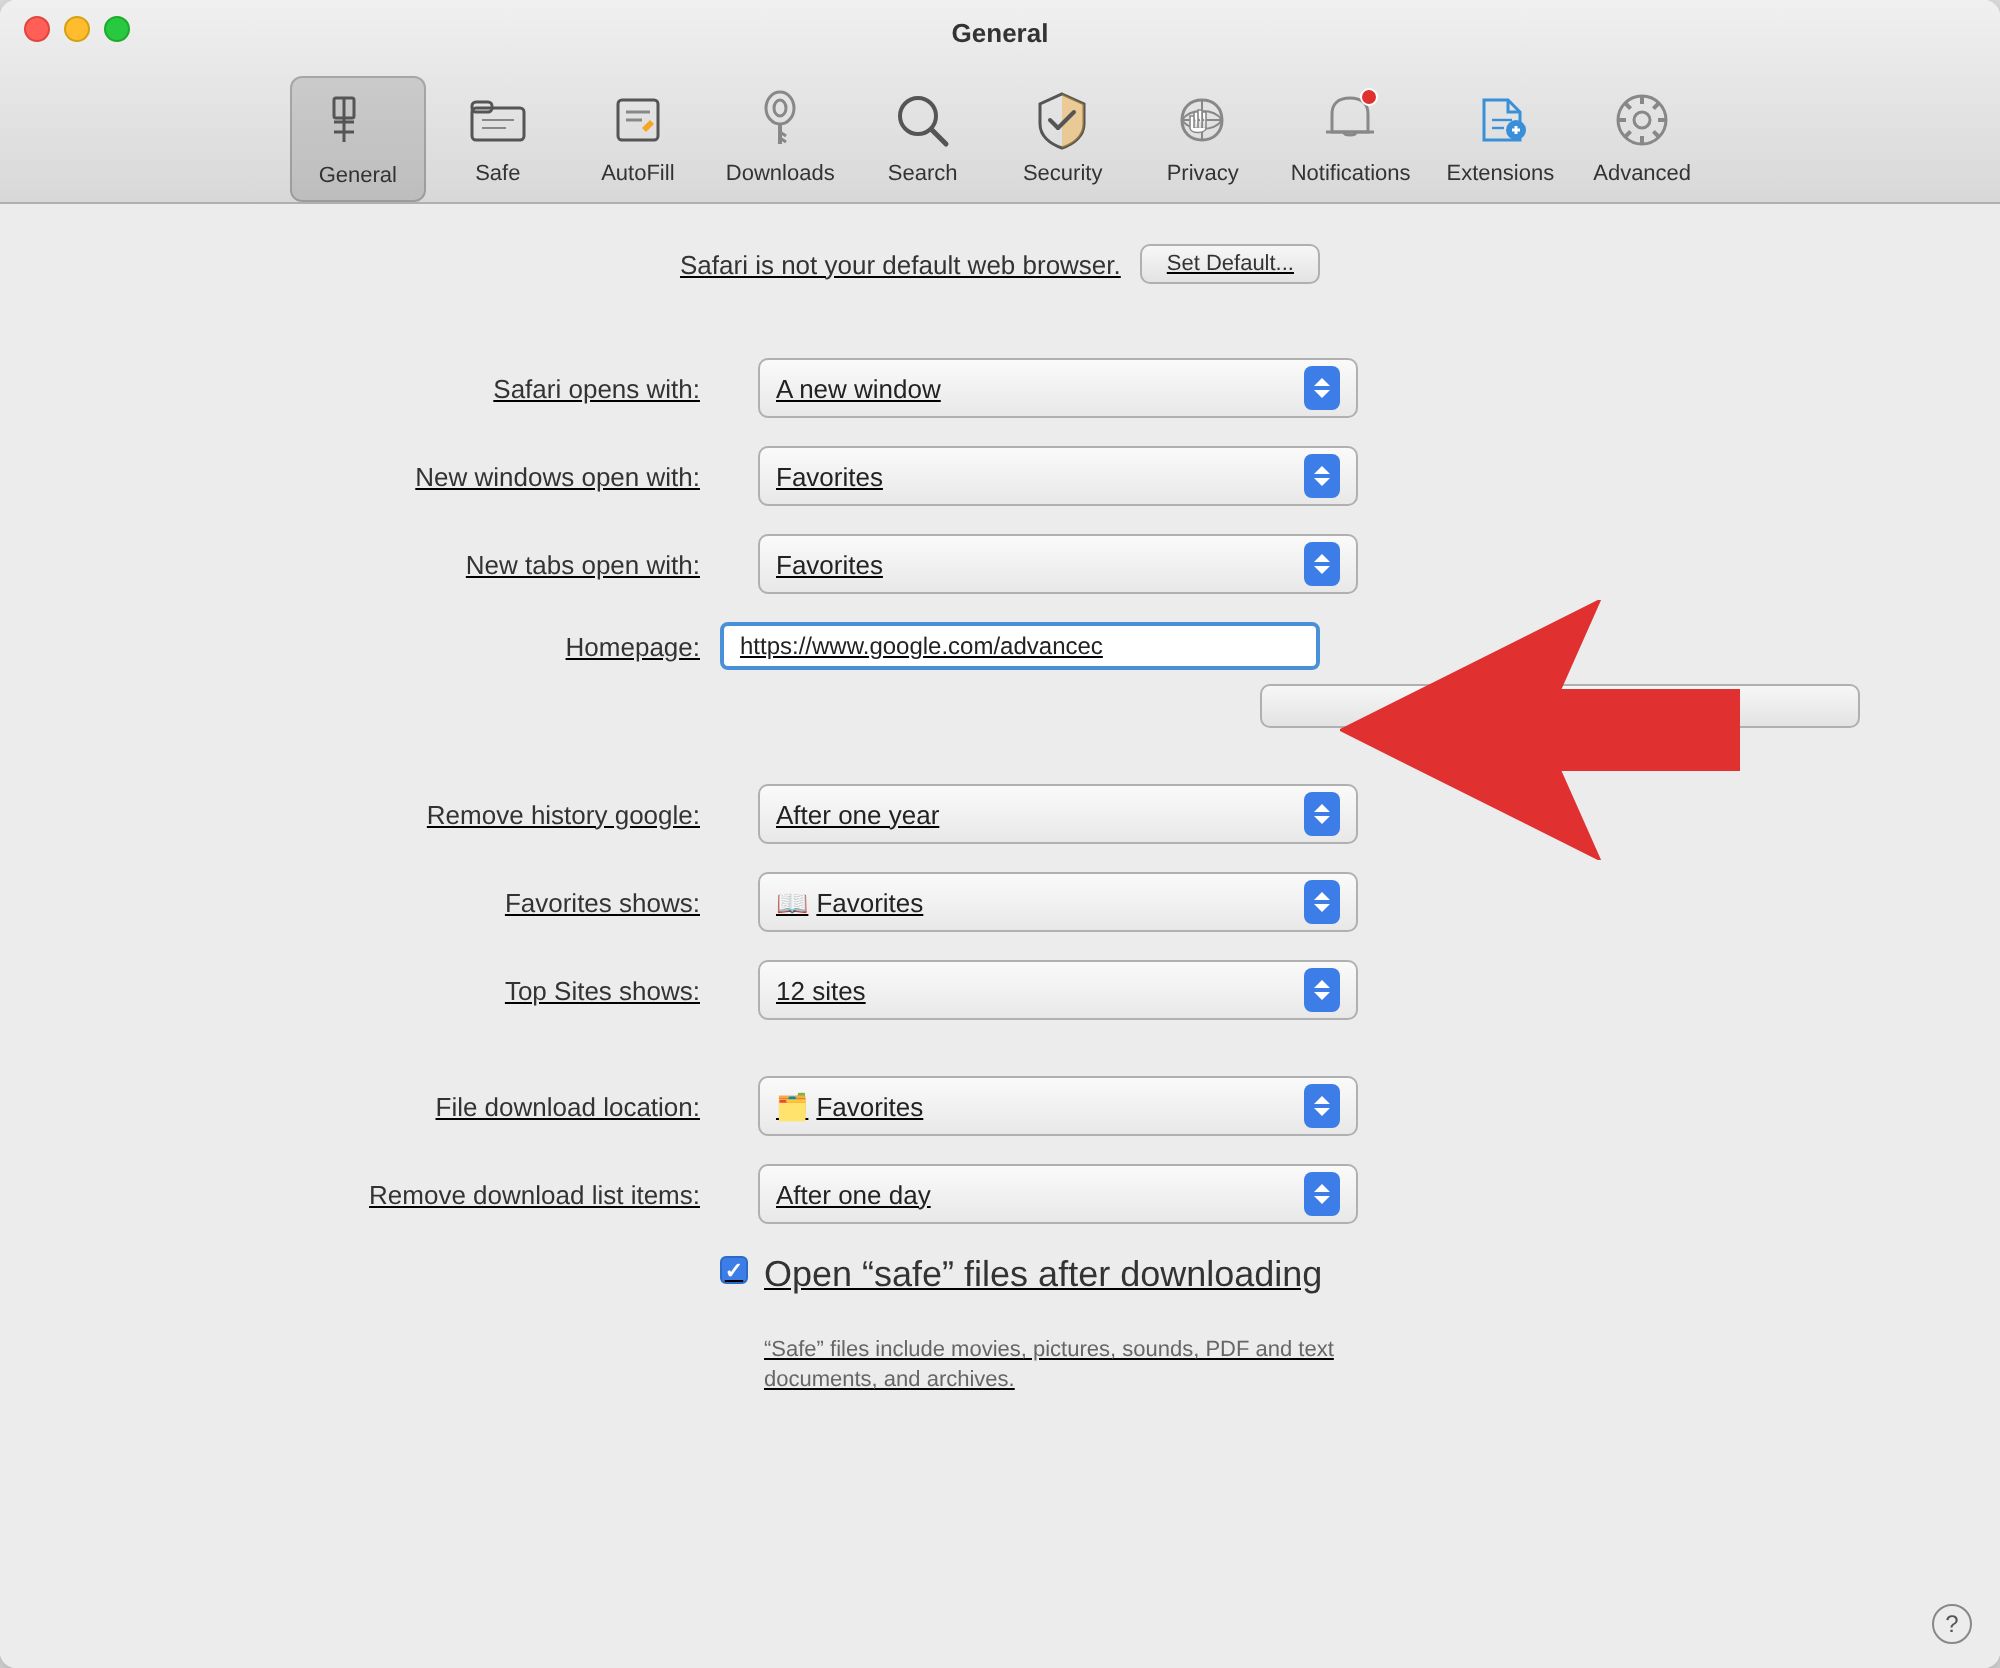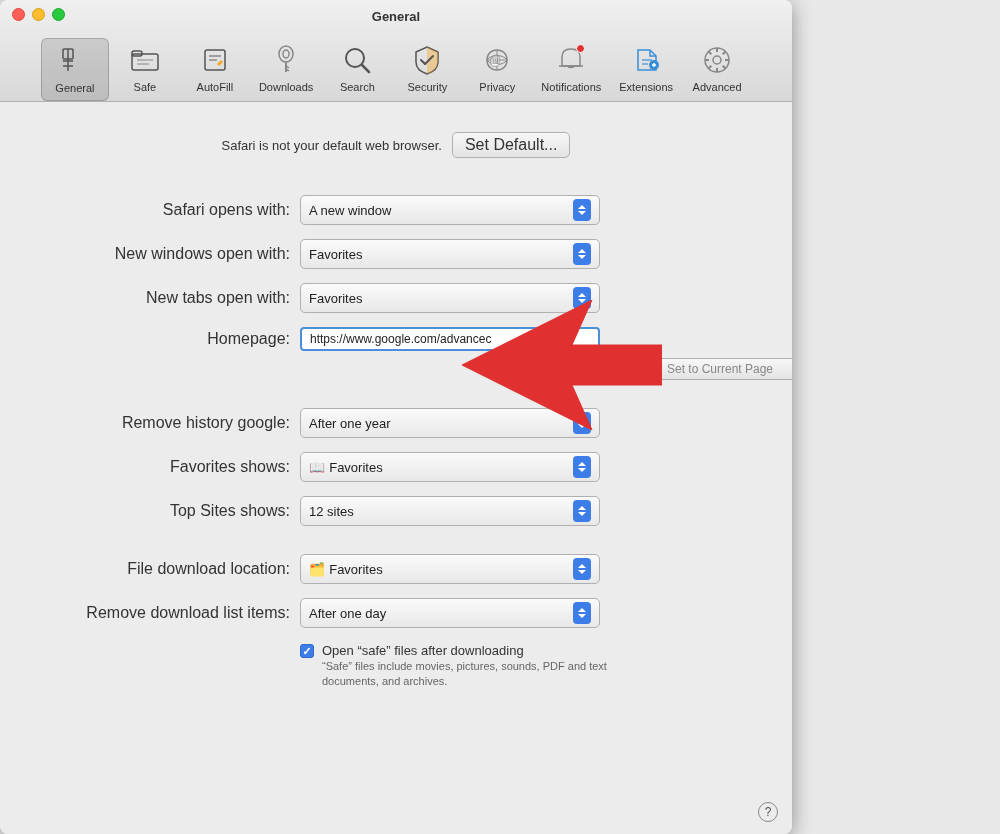--- a/index.html
+++ b/index.html
@@ -5,21 +5,21 @@
     * { box-sizing: border-box; margin: 0; padding: 0; }
     body {
       font-family: -apple-system, BlinkMacSystemFont, 'Helvetica Neue', Arial, sans-serif;
       font-size: 13px;
       background: #e8e8e8;
       width: 1000px;
       height: 834px;
       overflow: hidden;
     }
     .window {
-      width: 792px;
+      width: 1000px;
       height: 834px;
       background: #ececec;
       border-radius: 8px;
       box-shadow: 0 4px 20px rgba(0,0,0,0.4);
       overflow: hidden;
       display: flex;
       flex-direction: column;
     }
     .titlebar {
       background: linear-gradient(to bottom, #f0f0f0, #d8d8d8);
@@ -80,74 +80,76 @@
       font-size: 26px;
       margin-bottom: 3px;
     }
     .toolbar-label {
       font-size: 11px;
       color: #333;
     }
     .content {
       flex: 1;
       background: #ececec;
-      padding: 20px 30px 20px 30px;
+      padding: 10px 30px 20px 30px;
       overflow-y: auto;
+      text-decoration: underline;
     }
     .default-browser-row {
       display: flex;
       align-items: center;
       justify-content: center;
       gap: 10px;
       margin-bottom: 20px;
       padding: 10px 0;
     }
     .default-browser-text {
       font-size: 13px;
       color: #333;
     }
     .mac-button {
       background: linear-gradient(to bottom, #f7f7f7, #e3e3e3);
       border: 1px solid #b0b0b0;
       border-radius: 5px;
       padding: 3px 12px;
-      font-size: 16px;
+      font-size: 11px;
       cursor: pointer;
       color: #333;
     }
     .settings-grid {
       display: flex;
       flex-direction: column;
       gap: 0;
       max-width: 820px;
       margin: 0 auto;
     }
     .setting-row {
       display: flex;
       align-items: center;
       padding: 7px 0;
       gap: 10px;
     }
     .setting-label {
       text-align: right;
       color: #333;
-      font-size: 16px;
+      font-size: 13px;
       min-width: 260px;
       font-weight: 500;
     }
     .mac-select {
       display: flex;
       align-items: center;
       background: linear-gradient(to bottom, #fafafa, #e8e8e8);
       border: 1px solid #b0b0b0;
       border-radius: 5px;
       padding: 3px 8px;
       min-width: 300px;
       cursor: pointer;
       position: relative;
+      margin-left: 19px;
     }
     .mac-select-text {
       flex: 1;
       font-size: 13px;
       color: #222;
     }
     .mac-select-arrow {
       background: #3d7de8;
       border-radius: 4px;
       width: 18px;
@@ -214,29 +216,29 @@
     .mac-checkbox-check {
       color: white;
       font-size: 11px;
       font-weight: bold;
     }
     .checkbox-content {
       display: flex;
       flex-direction: column;
     }
     .checkbox-label {
-      font-size: 13px;
+      font-size: 18px;
       color: #333;
     }
     .checkbox-sublabel {
       font-size: 11px;
       color: #666;
       max-width: 340px;
       line-height: 1.4;
-      margin-top: 1px;
+      margin-top: 20px;
     }
     .help-btn {
       position: absolute;
       bottom: 12px;
       right: 14px;
       width: 20px;
       height: 20px;
       border-radius: 50%;
       border: 1.5px solid #888;
       display: flex;

